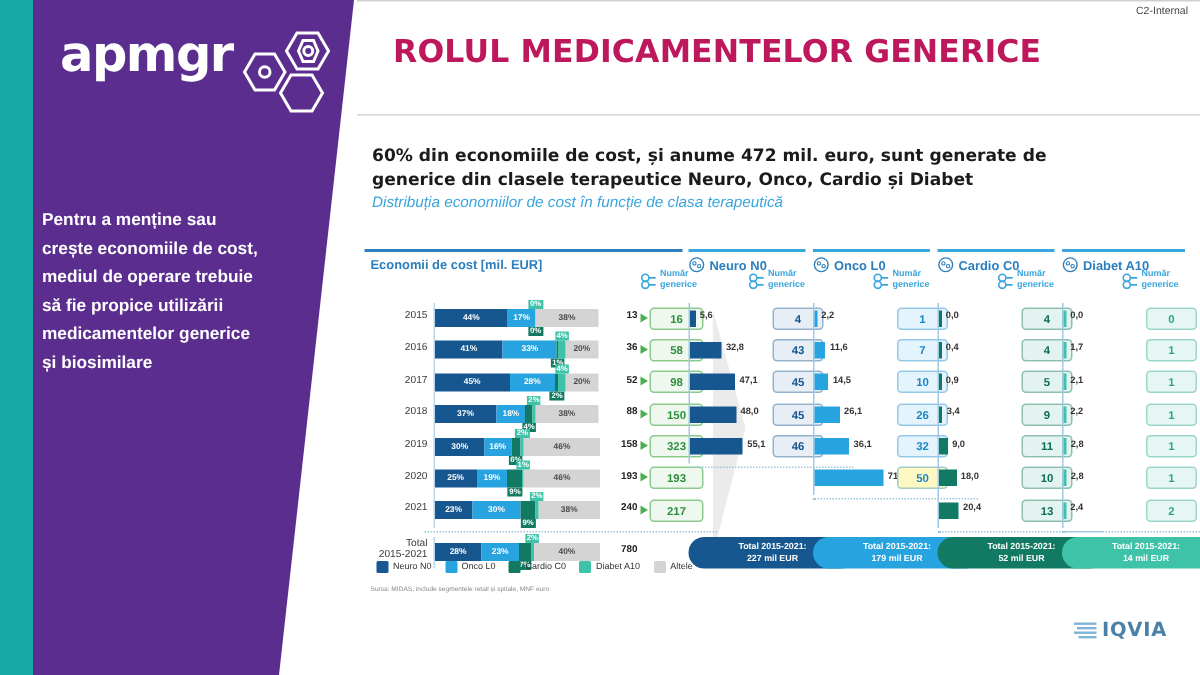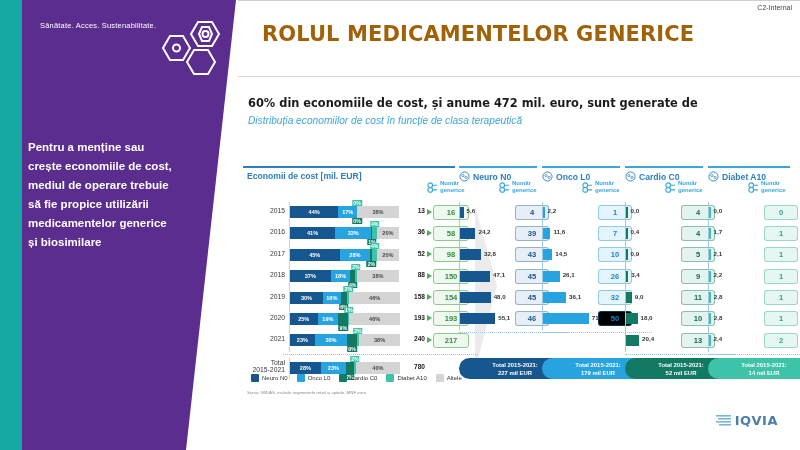--- a/index.html
+++ b/index.html
@@ -39,21 +39,21 @@
     position: absolute; left: 28px; top: 138px; width: 150px; z-index: 4;
     color: #ffffff; font-size: 11.5px; font-weight: 700; line-height: 19px;
   }
 
   
   .c2 {
     position: absolute; right: 8px; top: 4px; font-size: 7px; color: #444; z-index: 6;
   }
   .title {
     position: absolute; left: 262px; top: 22px; z-index: 5;
-    font-size: 21px; font-weight: 700; color: #a16207; letter-spacing: .1px;
+    font-size: 21px; font-weight: 700; color: #be185d; letter-spacing: .1px;
     font-family: "DejaVu Sans", sans-serif;
   }
   .hdr-rule {
     position: absolute; left: 238px; top: 76px; width: 562px; height: 1px;
     background: #d4d4d4; z-index: 5;
   }
   .top-rule {
     position: absolute; left: 238px; top: 0px; width: 562px; height: 1px;
     background: #cfcfcf; z-index: 5;
   }
@@ -172,40 +172,41 @@
 
 <div class="slide">
 
   <div class="top-rule"></div>
   <div class="c2">C2-Internal</div>
 
   <div class="left-panel"></div>
   <div class="teal-stripe"></div>
 
   <div class="logo-wrap">
-    <div class="logo-tag">Sănătate. Acces. Sustenabilitate.</div>
+    <div class="logo-text">apmgr</div>
     <svg class="logo-hex" width="62" height="58" viewBox="0 0 62 58">
       <g fill="none" stroke="#fff" stroke-width="2">
         <polygon points="38,2 52,2 59,14 52,26 38,26 31,14"></polygon>
         <polygon points="42,7 49,7 52,14 49,21 42,21 39,14"></polygon>
         <circle cx="45.5" cy="14" r="3"></circle>
         <polygon points="10,16 23,16 30,28 23,40 10,40 3,28"></polygon>
         <circle cx="16.5" cy="28" r="3.5"></circle>
         <polygon points="34,30 48,30 55,42 48,54 34,54 27,42"></polygon>
       </g>
     </svg>
   </div>
 
   <div class="left-body">Pentru a  menține sau crește economiile de cost, mediul de operare trebuie să fie propice utilizării medicamentelor generice și biosimilare</div>
 
   <div class="title">ROLUL MEDICAMENTELOR GENERICE</div>
   <div class="hdr-rule"></div>
 
   <div class="content">
     <div class="ch-line">60% din economiile de cost, și anume 472 mil. euro, sunt generate de</div>
+    <div class="ch-line">generice din clasele terapeutice Neuro, Onco, Cardio și Diabet</div>
     <div class="ch-sub">Distribuția economiilor de cost în funcție de clasa terapeutică</div>
   </div>
 
   <div class="chart-area">
 
     <div class="panel-rule" style="left:0;width:212px;background:#2e7fc1;"></div>
     <div class="panel-rule" style="left:216px;width:78px;background:#3aa6dd;"></div>
     <div class="panel-rule" style="left:299px;width:78px;background:#3aa6dd;"></div>
     <div class="panel-rule" style="left:382px;width:78px;background:#3aa6dd;"></div>
     <div class="panel-rule" style="left:465px;width:82px;background:#3aa6dd;"></div>
@@ -312,21 +313,21 @@
             <div class="seg seg-pop" style="width: 6.6px; background: rgb(18, 122, 99);">
               <span class="pop dn" style="background: rgb(18, 122, 99); padding: 0px 1px;">6%</span>
             </div>
             <div class="seg seg-pop" style="width: 2.2px; background: rgb(63, 195, 168);">
               <span class="pop up" style="background: rgb(63, 195, 168); padding: 0px 1px;">2%</span>
             </div>
             <div class="seg gray" style="width: 50.6px; background: rgb(212, 212, 212);">46%</div>
           </div>
           <div class="rowval">158</div>
           <div class="gen-arrow"></div>
-          <div class="pill-gen">154</div>
+          <div class="pill-gen">323</div>
         </div>
         <div class="row">
           <div class="yr">2020</div>
           <div class="axis"></div>
           <div class="bar" style="width: 110px;">
             <div class="seg" style="width: 27.5px; background: rgb(23, 87, 143);">25%</div>
             <div class="seg" style="width: 20.9px; background: rgb(39, 163, 224);">19%</div>
             <div class="seg seg-pop" style="width: 9.9px; background: rgb(18, 122, 99);">
               <span class="pop dn" style="background: rgb(18, 122, 99); padding: 0px 1px;">9%</span>
             </div>
@@ -379,26 +380,20 @@
     <div id="right-panels">
         <div class="rp" style="left: 216px;">
           <div class="prow">
             <div class="paxis"></div>
             <div class="pbar" style="width: 3.57778px; background: rgb(23, 87, 143);"></div>
             <div class="pval" style="left: 7.57778px;">5,6</div>
             <div class="ppill" style="left: 56px; background: rgb(232, 238, 245); color: rgb(23, 87, 143); border: 1px solid rgba(23, 87, 143, 0.4);">4</div>
           </div>
           <div class="prow">
             <div class="paxis"></div>
-            <div class="pbar" style="width: 15.4611px; background: rgb(23, 87, 143);"></div>
-            <div class="pval" style="left: 19.4611px;">24,2</div>
-            <div class="ppill" style="left: 56px; background: rgb(232, 238, 245); color: rgb(23, 87, 143); border: 1px solid rgba(23, 87, 143, 0.4);">39</div>
-          </div>
-          <div class="prow">
-            <div class="paxis"></div>
             <div class="pbar" style="width: 20.9556px; background: rgb(23, 87, 143);"></div>
             <div class="pval" style="left: 24.9556px;">32,8</div>
             <div class="ppill" style="left: 56px; background: rgb(232, 238, 245); color: rgb(23, 87, 143); border: 1px solid rgba(23, 87, 143, 0.4);">43</div>
           </div>
           <div class="prow">
             <div class="paxis"></div>
             <div class="pbar" style="width: 30.0917px; background: rgb(23, 87, 143);"></div>
             <div class="pval" style="left: 34.0917px;">47,1</div>
             <div class="ppill" style="left: 56px; background: rgb(232, 238, 245); color: rgb(23, 87, 143); border: 1px solid rgba(23, 87, 143, 0.4);">45</div>
           </div>
@@ -444,21 +439,21 @@
           <div class="prow">
             <div class="paxis"></div>
             <div class="pbar" style="width: 23.0639px; background: rgb(39, 163, 224);"></div>
             <div class="pval" style="left: 27.0639px;">36,1</div>
             <div class="ppill" style="left: 56px; background: rgb(227, 244, 253); color: rgb(29, 134, 196); border: 1px solid rgba(29, 134, 196, 0.4);">32</div>
           </div>
           <div class="prow">
             <div class="paxis"></div>
             <div class="pbar" style="width: 45.8722px; background: rgb(39, 163, 224);"></div>
             <div class="pval" style="left: 49.8722px;">71,8</div>
-            <div class="ppill" style="left: 56px; background: #000000; color: rgb(29, 134, 196); border: 1px solid rgba(29, 134, 196, 0.4);">50</div>
+            <div class="ppill" style="left: 56px; background: #fef9c3; color: rgb(29, 134, 196); border: 1px solid rgba(29, 134, 196, 0.4);">50</div>
           </div>
           <div class="pdash" style="position: relative; margin: 2px 0px 4px;"></div>
         </div>
         <div class="rp" style="left: 382px;">
           <div class="prow">
             <div class="paxis"></div>
             <div class="pbar" style="width: 1.5px; background: rgb(18, 122, 99);"></div>
             <div class="pval" style="left: 5.5px;">0,0</div>
             <div class="ppill" style="left: 56px; background: rgb(227, 243, 239); color: rgb(15, 110, 89); border: 1px solid rgba(15, 110, 89, 0.4);">4</div>
           </div>

